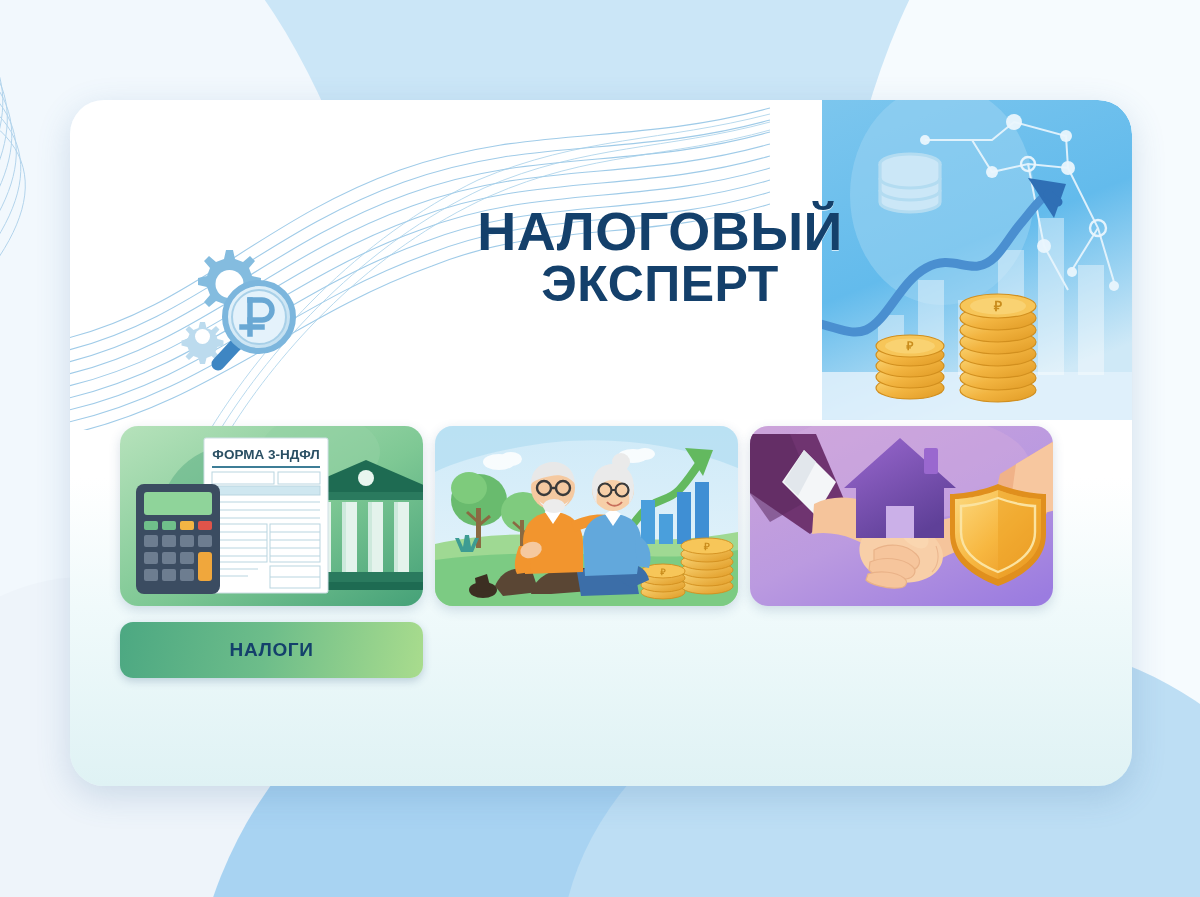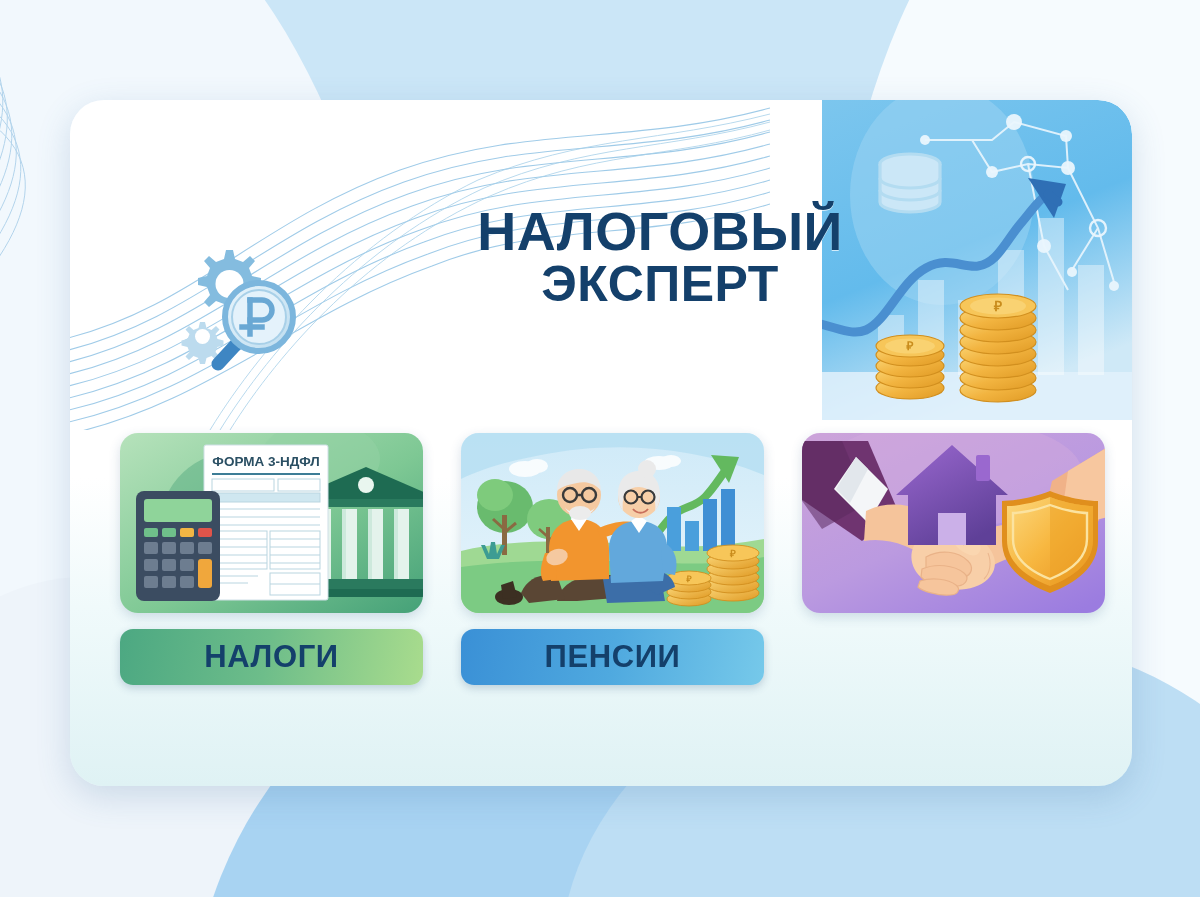--- a/index.html
+++ b/index.html
@@ -115,44 +115,44 @@
     text-transform: uppercase;
     white-space: nowrap;
     text-shadow: 0 1px 0 rgba(255,255,255,.7);
   }
   .title-line.l2 { font-size: 52px; }
   .title-line.l3 { font-size: 50px; }
 
   
   .tiles {
     position: absolute;
-    left: 50px; top: 333px;
+    left: 50px; top: 326px;
     width: 1058px;
     display: flex;
-    gap: 38px;
+    gap: 12px;
   }
   .tile { width: 303px; }
   .tile-art {
     position: relative;
     width: 303px; height: 180px;
     border-radius: 18px;
     overflow: hidden;
     box-shadow: 0 4px 12px rgba(40,80,120,.18);
   }
   .tile-btn {
     margin-top: 16px;
     height: 56px;
     border-radius: 13px;
     border: none;
     display: flex;
     align-items: center;
     justify-content: center;
     color: #14406b;
     font-weight: 700;
-    font-size: 31px;
+    font-size: 19px;
     letter-spacing: .6px;
     text-transform: uppercase;
     cursor: pointer;
     box-shadow: 0 3px 9px rgba(40,80,120,.24);
     font-family: "Liberation Sans", sans-serif;
     width: 100%;
   }
   .btn-taxes    { background: linear-gradient(100deg, #4ca882 0%, #6dbd8a 48%, #a9dc8d 100%); }
   .btn-pensions { background: linear-gradient(100deg, #3a90d6 0%, #4fa9df 50%, #76c9ea 100%); }
   .btn-benefits { background: linear-gradient(100deg, #9f7cde 0%, #b98ee0 50%, #e9a9d1 100%); }
@@ -525,21 +525,20 @@
                 <circle cx="170" cy="64" r="6.5"></circle>
                 <circle cx="187" cy="64" r="6.5"></circle>
                 <path d="M176.5,64 H180.5"></path>
               </g>
               <path d="M172,76 C176,81 183,81 187,76" stroke="#c9705c" stroke-width="2" fill="none"></path>
 
               <ellipse cx="96" cy="124" rx="11" ry="8" fill="#f5c9a0" transform="rotate(-18 96 124)"></ellipse>
             </g>
           </svg>
         </div>
-        <button class="tile-btn btn-pensions">ПЕНСИИ</button>
       </div>
 
       <div class="tile">
         <div class="tile-art">
           <svg viewBox="0 0 303 180" width="303" height="180">
             <defs>
               <linearGradient id="t3bg" x1="0.1" y1="0" x2="0.9" y2="1">
                 <stop offset="0" stop-color="#cba3da"></stop>
                 <stop offset="0.5" stop-color="#bb9ae0"></stop>
                 <stop offset="1" stop-color="#9b7ce0"></stop>

